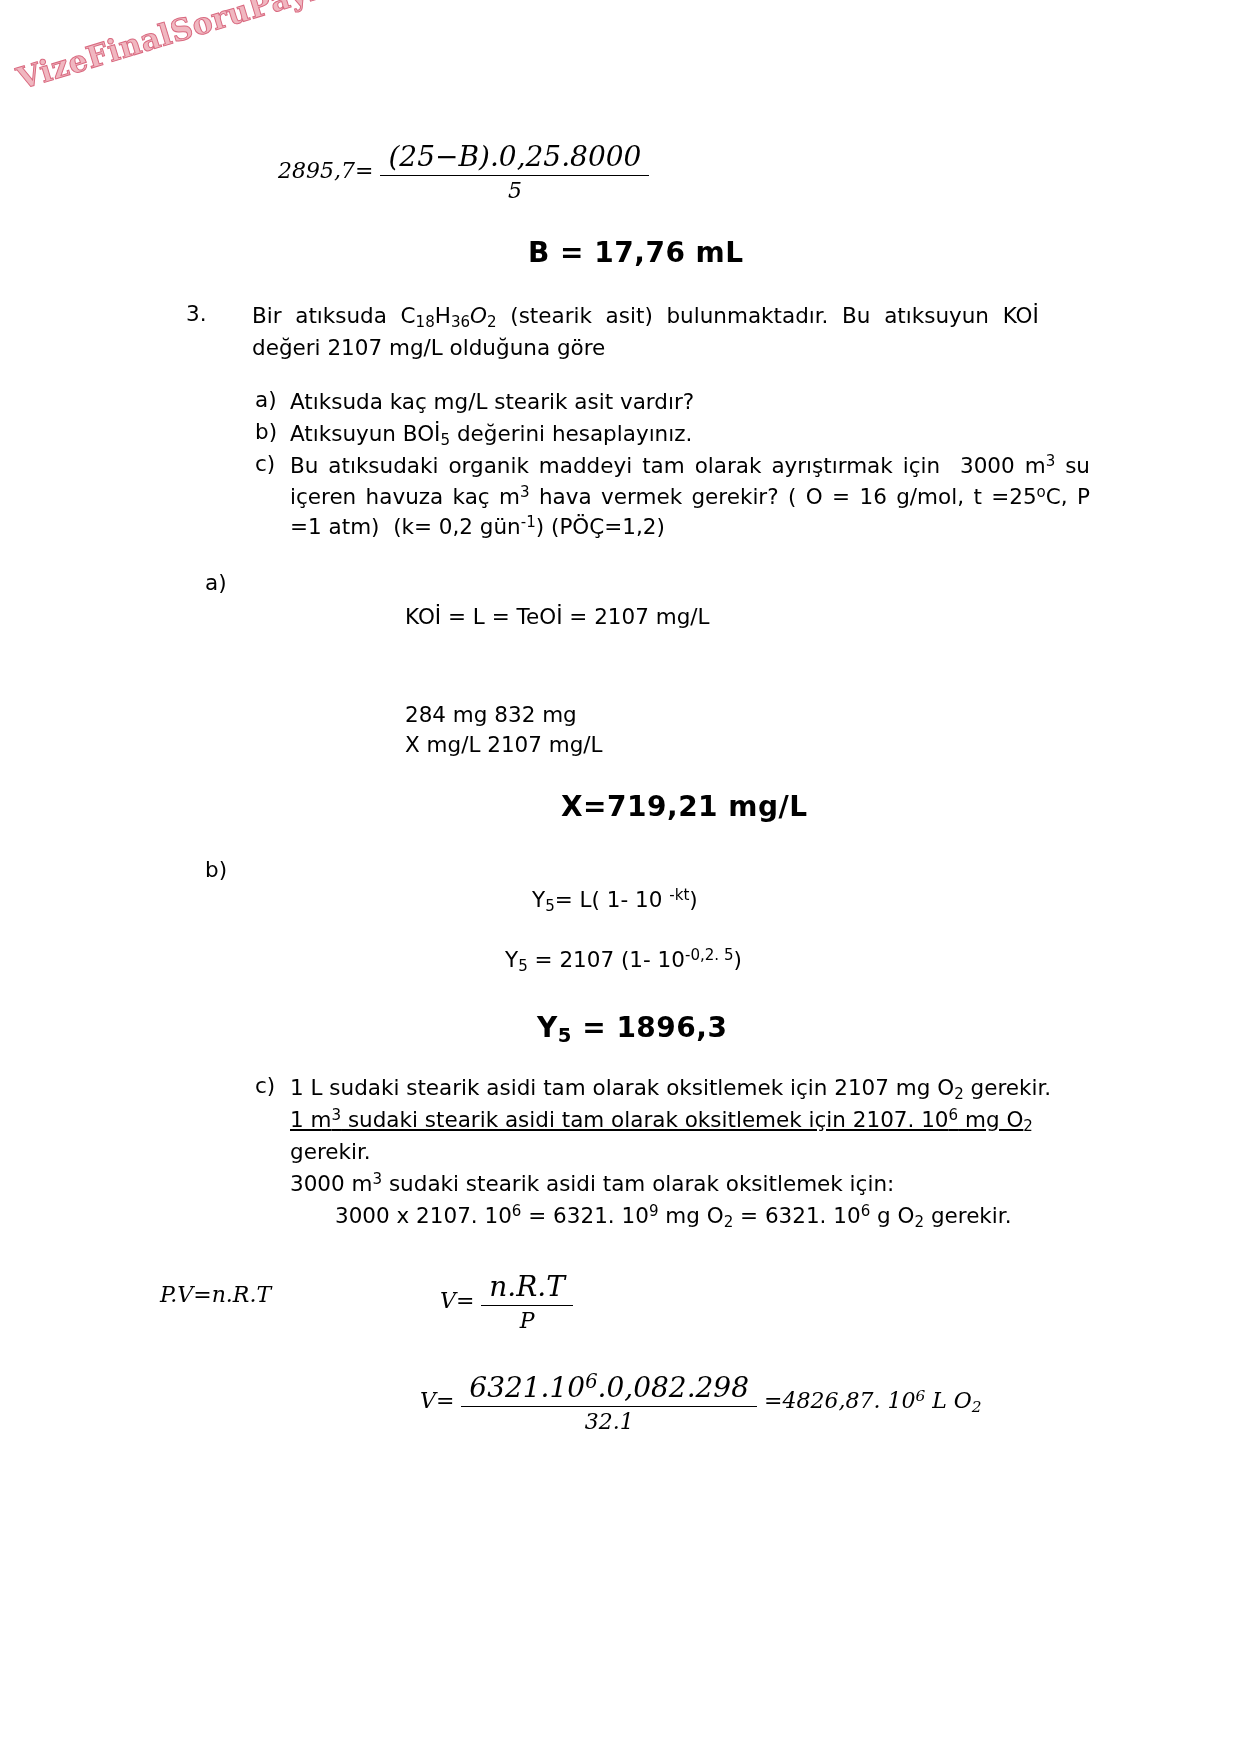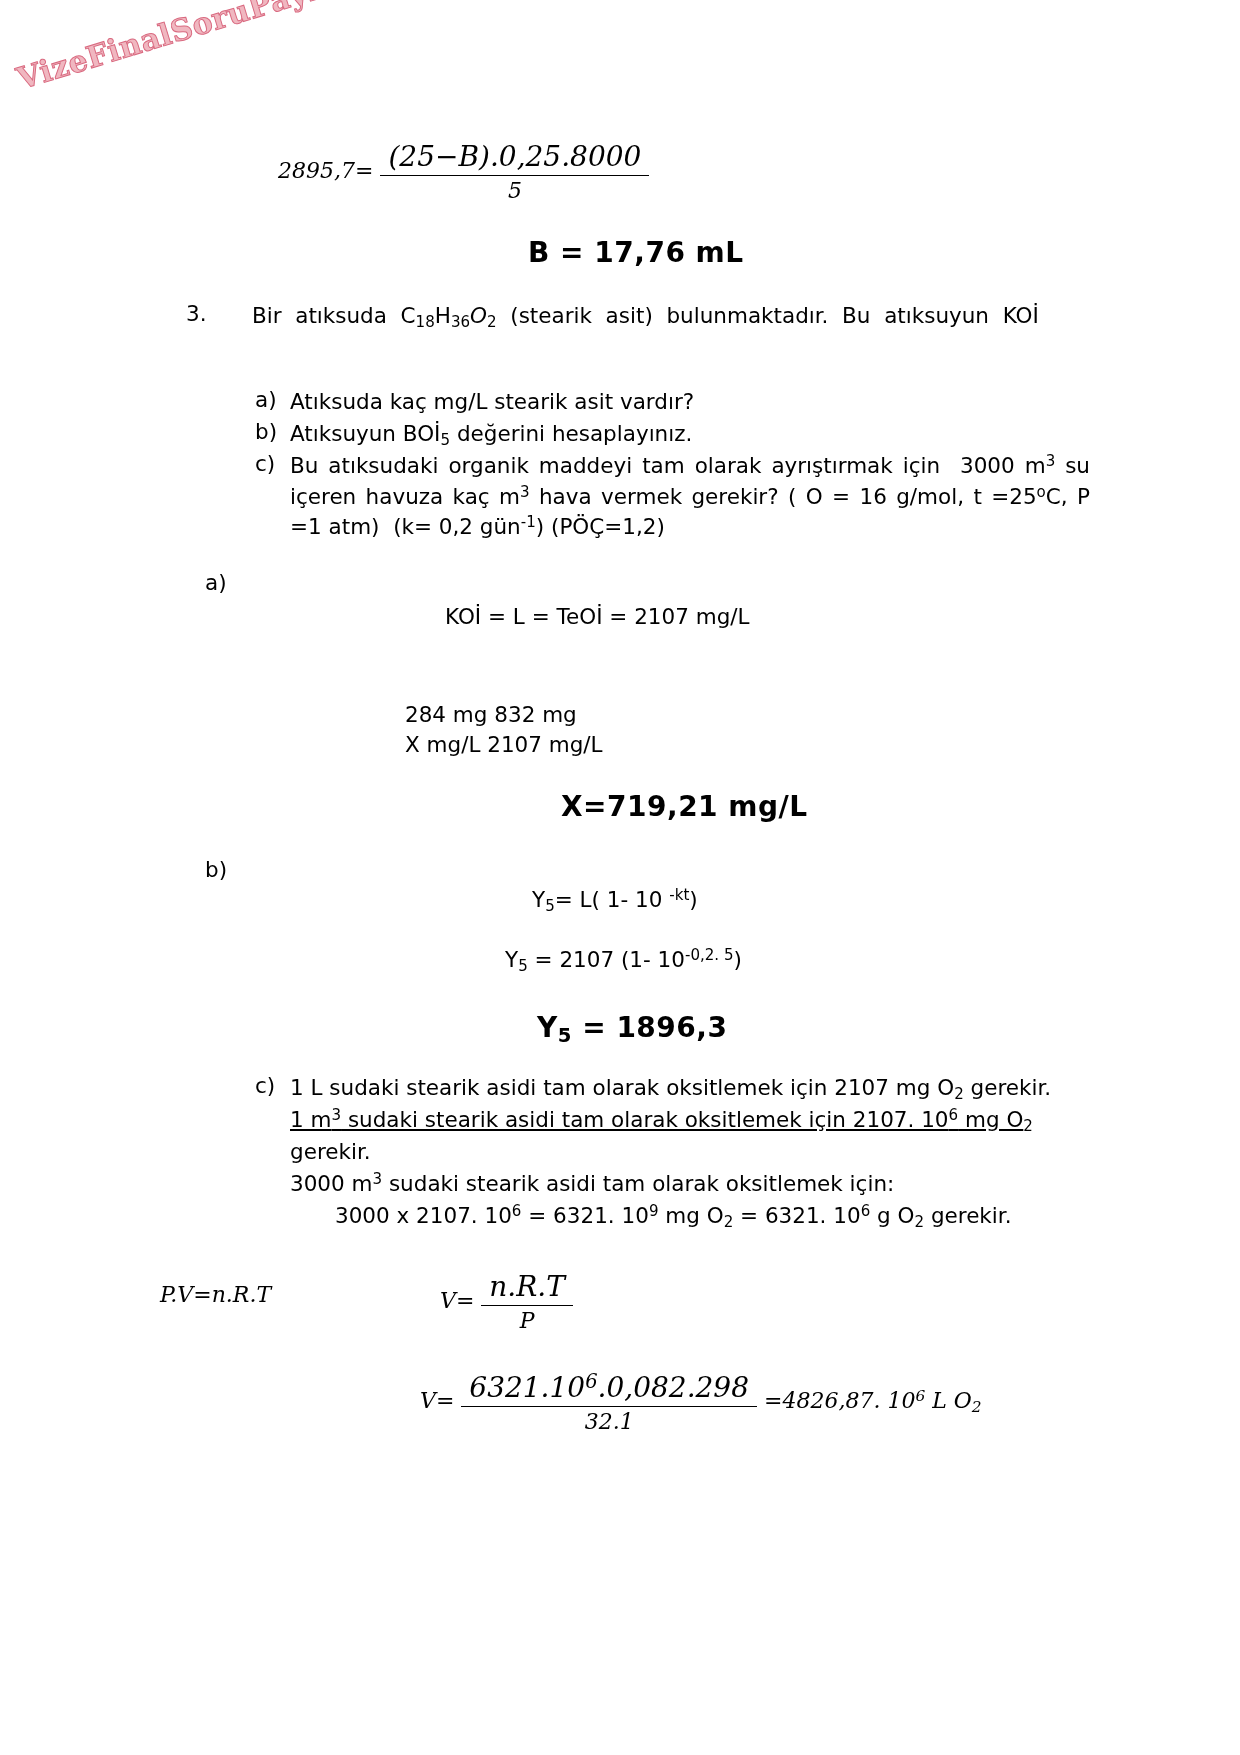--- a/index.html
+++ b/index.html
@@ -127,35 +127,36 @@
       <span class="num ital">(25−B).0,25.8000</span>
       <span class="den ital">5</span>
     </span>
   </div>
 
   <div class="bold-center" style="left:528px; top:236px;">B = 17,76 mL</div>
 
   <div class="marker" style="left:186px; top:301px;">3.</div>
   <div class="para para-just" style="left:222px; top:301px; width:870px;margin-left:30px;">
     <span>Bir&nbsp; atıksuda&nbsp; C<sub>18</sub>H<sub>36</sub><i>O</i><sub>2</sub>&nbsp; (stearik&nbsp; asit)&nbsp; bulunmaktadır.&nbsp; Bu&nbsp; atıksuyun&nbsp; KOİ</span><br>
+    <span>değeri 2107 mg/L olduğuna göre</span>
   </div>
 
   <div class="marker" style="left:255px; top:387px;">a)</div>
   <div class="para" style="left:290px; top:387px; width:790px;">Atıksuda kaç mg/L stearik asit vardır?</div>
 
   <div class="marker" style="left:255px; top:419px;">b)</div>
   <div class="para" style="left:290px; top:419px; width:790px;">Atıksuyun BOİ<sub>5</sub> değerini hesaplayınız.</div>
 
   <div class="marker" style="left:255px; top:451px;">c)</div>
   <div class="para para-just" style="left:290px; top:451px; width:800px;">
     Bu atıksudaki organik maddeyi tam olarak ayrıştırmak için&nbsp; 3000 m<sup>3</sup> su içeren havuza kaç m<sup>3</sup> hava vermek gerekir? ( O = 16 g/mol, t =25<sup>o</sup>C, P =1 atm)&nbsp; (k= 0,2 gün<sup>-1</sup>) (PÖÇ=1,2)
   </div>
 
   <div class="marker" style="left:205px; top:570px;">a)</div>
-  <div class="mono-line" style="left:405px; top:604px;margin-left:40px;">KOİ = L = TeOİ = 2107 mg/L</div>
+  <div class="mono-line" style="left:405px; top:604px;">KOİ = L = TeOİ = 2107 mg/L</div>
 
   <div class="mono-line" style="left:405px; top:702px;">284 mg     832 mg</div>
   <div class="mono-line" style="left:405px; top:732px;">X mg/L     2107 mg/L</div>
 
   <div class="bold-center" style="left:525px; top:790px;margin-left:36px;">X=719,21 mg/L</div>
 
   <div class="marker" style="left:205px; top:857px;">b)</div>
 
   <div class="mono-line" style="left:532px; top:886px;">
     Y<sub>5</sub>= L( 1- 10 <sup>-kt</sup>)

